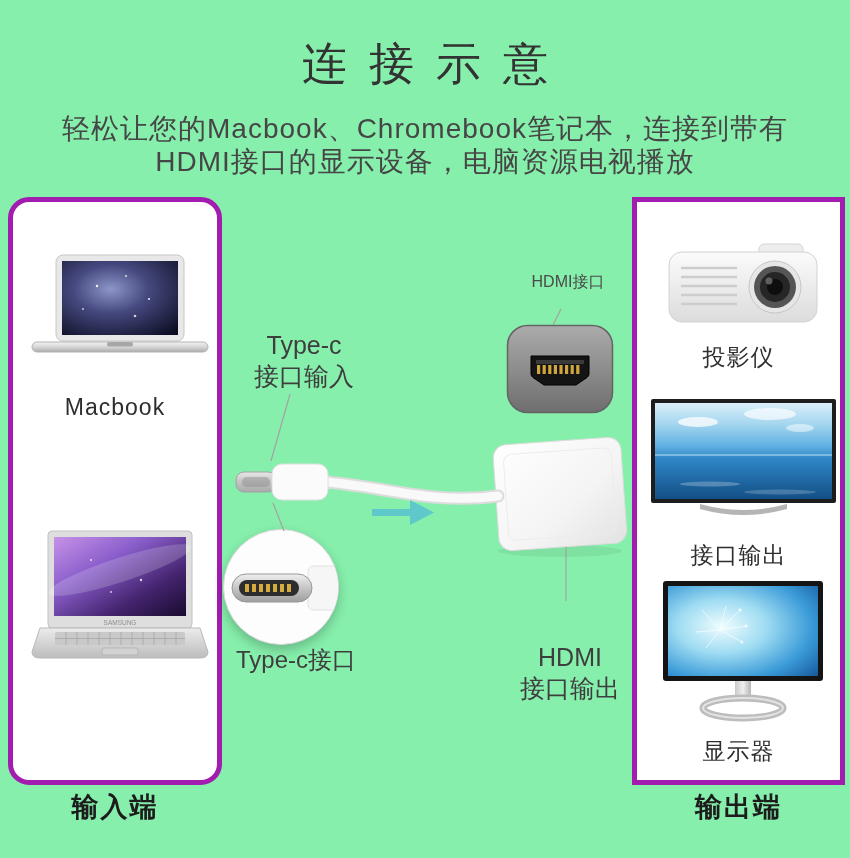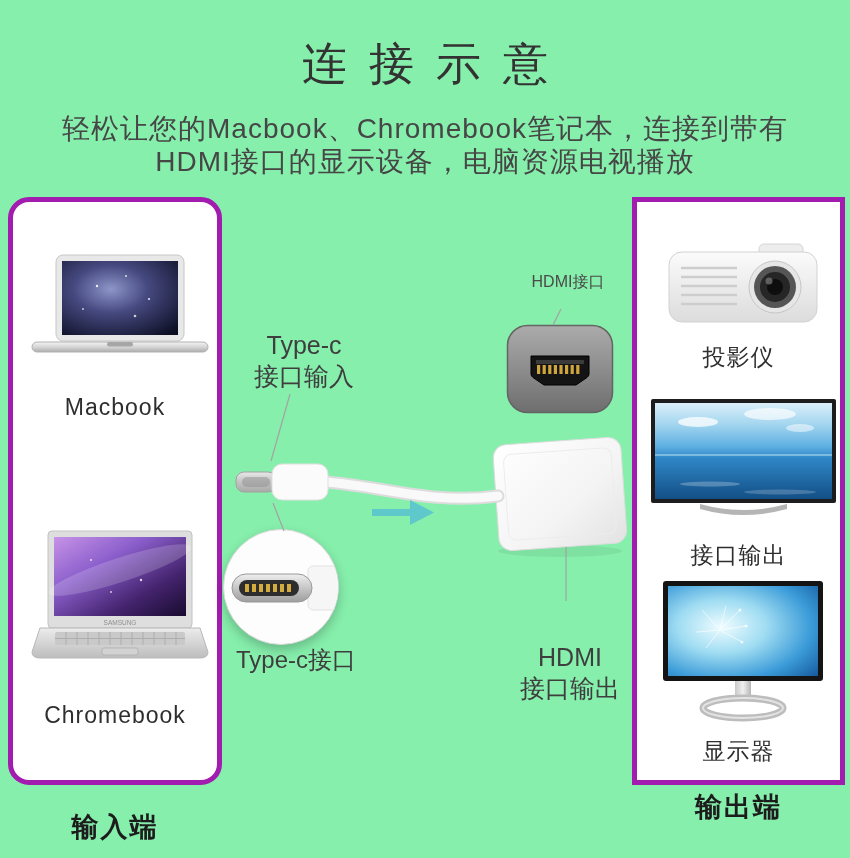--- a/index.html
+++ b/index.html
@@ -24,21 +24,21 @@
   .panel-right { left:632px; width:213px; }
   .device { position:absolute; }
   .device-label {
     position:absolute; left:0; width:100%; text-align:center;
     font-size:23px; color:#2e2e2e; letter-spacing:1px;
   }
   .end-label {
     position:absolute; top:789px; text-align:center;
     font-size:27px; font-weight:bold; color:#1c1c1c; letter-spacing:2px;
   }
-  .end-left  { left:8px;  width:214px;margin-top:20px; }
+  .end-left  { left:8px;  width:214px; }
   .end-right { left:632px; width:213px; }
   .anno { position:absolute; text-align:center; color:#3e3e3e; }
   .anno-typec-input { left:240px; top:330px; width:128px; font-size:25px; line-height:31px; }
   .anno-typec-port  { left:220px; top:644px; width:136px; font-size:24px;text-align:right; }
   .anno-hdmi-port   { left:504px; top:272px; width:128px; font-size:16px; color:#4a4a4a; }
   .anno-hdmi-output { left:504px; top:604px; width:132px; font-size:25px; line-height:31px;margin-top:38px; }
   .adapter   { position:absolute; left:230px; top:425px; width:400px; height:140px; }
   .hdmi-port { position:absolute; left:506px; top:324px; width:108px; height:90px; }
   .zoom-circle {
     position:absolute; left:223px; top:529px; width:116px; height:116px;
@@ -121,21 +121,20 @@
             <line x1="90" y1="102" x2="90" y2="115"></line>
           <line x1="101" y1="102" x2="101" y2="115"></line>
             <line x1="112" y1="102" x2="112" y2="115"></line>
           <line x1="123" y1="102" x2="123" y2="115"></line>
             <line x1="134" y1="102" x2="134" y2="115"></line>
           <line x1="145" y1="102" x2="145" y2="115"></line>
         </g>
         <rect x="71" y="118" width="36" height="7" rx="2" fill="#d2d2d2" stroke="#b5b5b5"></rect>
       </svg>
     </div>
-    <div class="device-label" style="top:500px;">Chromebook</div>
   </section>
 
   <div class="end-label end-left">输入端</div>
 
   <section class="panel panel-right">
 
     <div class="device" style="left:30px; top:32px;">
       <svg viewBox="0 0 152 100" width="152" height="100">
         <defs>
           <linearGradient id="gProj" x1="0" y1="0" x2="0" y2="1">

